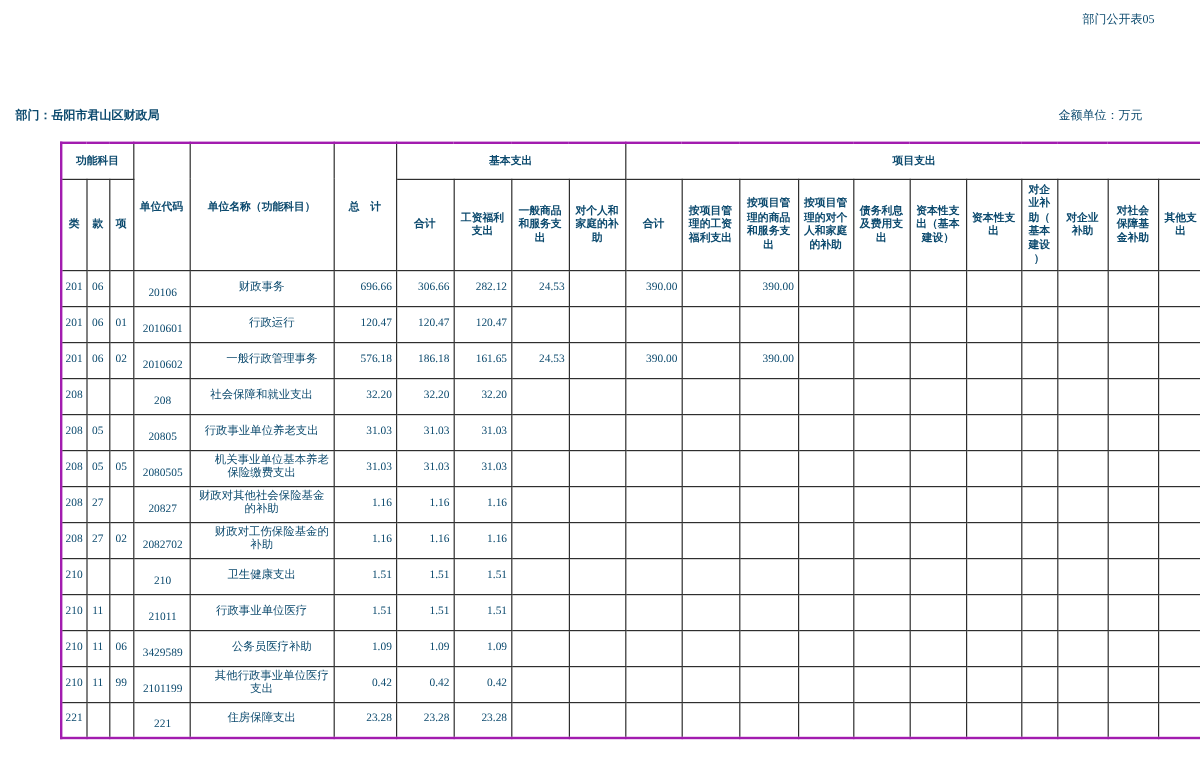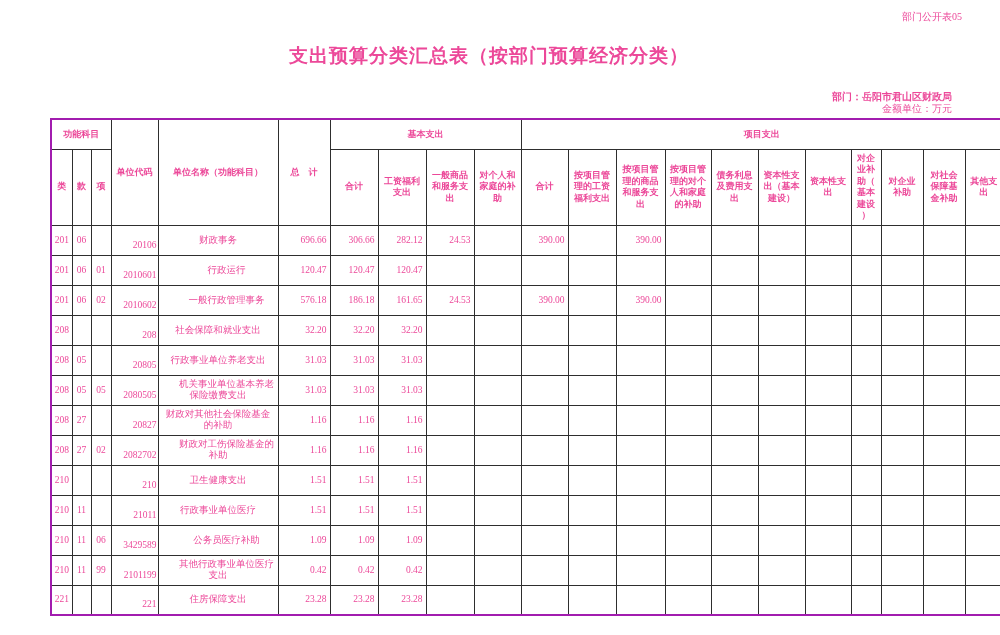--- a/index.html
+++ b/index.html
@@ -1,63 +1,62 @@
 <!DOCTYPE html>
 <html><head>
 <meta charset="utf-8">
 <style>
   html,body { margin:0; padding:0; background:#ffffff; }
   .page {
     position:relative; width:1000px; height:635px; background:#ffffff;
-    font-family:"Liberation Serif","DejaVu Serif",serif; color:#ec4899;
+    font-family:"Liberation Serif","DejaVu Serif",serif; color:#0c4a6e;
     overflow:hidden;
   }
   .doc-code {
     position:absolute; top:11px; right:38px; font-size:10px; line-height:12px;
   }
   .title {
     position:absolute; top:43px; left:0; width:978px; margin:0;
     text-align:center; font-size:19px; font-weight:bold; letter-spacing:1px;
   }
   .meta {
     position:absolute; top:91px; left:13px; width:939px;
     display:flex; justify-content:space-between; align-items:flex-end;
-    font-size:10px; line-height:12px;flex-direction:column;
+    font-size:10px; line-height:12px;
   }
   .meta .dept { font-weight:bold; }
   table.budget {
     position:absolute; top:118px; left:30px; width:952px;
     table-layout:fixed; border-collapse:collapse;
     border:2px solid #a21caf; background:#ffffff;margin-left:20px;
   }
   table.budget th, table.budget td {
     border:1px solid #2e2e2e; overflow:hidden; word-break:break-all;
   }
   thead th {
     font-size:9px; font-weight:bold; text-align:center; vertical-align:middle;
     line-height:11.5px; white-space:pre-line; padding:0 1px;
   }
   tr.h1row  { height:30px; }
   tr.h2row  { height:76px; }
   tbody tr  { height:30px;padding-left:29px; }
   tbody td  { font-size:9.5px; line-height:11px; vertical-align:middle; }
   td.c-code     { text-align:center; padding:0; }
-  td.c-unitcode { text-align:right; vertical-align:bottom; padding:0 1px 4px 3px; font-size:9.5px; }
+  td.c-unitcode { text-align:center; vertical-align:bottom; padding:0 1px 4px 3px; font-size:9.5px; }
   td.c-name     { text-align:center; padding:1px 3px; }
   td.c-name.indent { text-indent:17px; }
   td.c-num      { text-align:right; padding:0 3px 0 1px; }
 </style>
 </head>
 <body>
 
 <div class="page">
 
   <div class="doc-code">部门公开表05</div>
 
-  <h1 class="title">支出预算分类汇总表（按部门预算经济分类）</h1>
 
   <div class="meta">
     <span class="dept">部门：岳阳市君山区财政局</span>
     <span class="unit">金额单位：万元</span>
   </div>
 
   <table class="budget">
     <colgroup>
       <col style="width:21px">
         <col style="width:19px">

